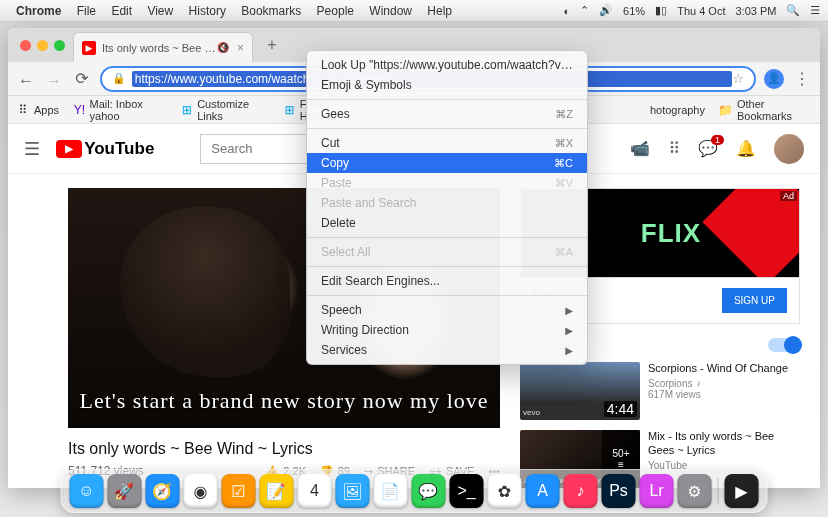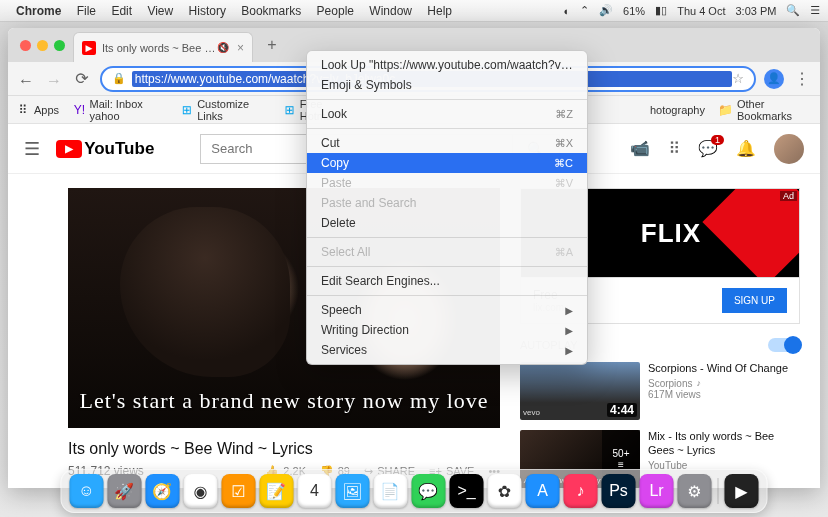--- a/index.html
+++ b/index.html
@@ -53,33 +53,33 @@
 }
 .player .hair { position:absolute; left:12%; top:8%; width:170px; height:170px; background:radial-gradient(circle at 50% 30%, #3a2a22 0%, #1a120e 70%); border-radius:50% 50% 40% 60%; }
 .player .caption { position:absolute; left:0; right:0; bottom:14px; text-align:center; color:#fff; font-family:"Brush Script MT","Lucida Handwriting",cursive; font-size:22px; letter-spacing:1px; text-shadow:0 1px 2px #000; }
 .title-row { margin-top:12px; font-size:16px; color:#111; }
 .stats-row { display:flex; align-items:center; margin-top:6px; font-size:12px; color:#666; }
 .stats-row .views { flex:1; }
 .stats-row .actions { display:flex; gap:14px; align-items:center; color:#888; }
 .stats-row .actions .act { display:flex; align-items:center; gap:4px; font-size:11px; }
 .side-col { width:280px; }
 .netflix-box { background:#000; height:90px; position:relative; border:1px solid #ddd; display:flex; align-items:center; justify-content:center; overflow:hidden; }
-.netflix-box .txt { color:#ffffff; font-weight:800; font-size:26px; letter-spacing:1px; margin-left:22px; }
+.netflix-box .txt { color:#86efac; font-weight:800; font-size:26px; letter-spacing:1px; margin-left:22px; }
 .netflix-box .arrow { position:absolute; right:-12px; top:-12px; width:90px; height:90px; background:#e50914; transform:rotate(45deg); }
 .netflix-box .ad { position:absolute; top:2px; right:2px; font-size:9px; background:rgba(0,0,0,.4); color:#fff; padding:0 3px; }
 .ad-panel { border:1px solid #e0e0e0; border-top:none; padding:10px 12px; display:flex; align-items:center; }
 .ad-panel .t1 { font-size:12px; color:#333; }
 .ad-panel .t2 { font-size:10px; color:#888; }
 .signup { margin-left:auto; background:#1a73e8; color:#fff; font-size:10px; font-weight:500; padding:7px 12px; border:none; }
 .autoplay-row { display:flex; align-items:center; margin-top:14px; font-size:11px; color:#666; }
 .autoplay-row .tg { margin-left:auto; width:32px; height:14px; background:#bbdcff; border-radius:7px; position:relative; }
 .autoplay-row .tg::after { content:""; position:absolute; right:-2px; top:-2px; width:18px; height:18px; background:#1a73e8; border-radius:50%; }
 .rec { display:flex; gap:8px; margin-top:10px; }
 .rec .thumb { width:120px; height:58px; background:#333; position:relative; color:#fff; display:flex; align-items:center; justify-content:center; font-size:10px; border-radius:2px; }
-.rec .thumb .dur { position:absolute; right:3px; bottom:3px; background:rgba(0,0,0,.8); font-size:12px; padding:0 3px; border-radius:2px;font-weight:bold; }
+.rec .thumb .dur { position:absolute; right:3px; bottom:3px; background:rgba(0,0,0,.8); font-size:14px; padding:0 3px; border-radius:2px; }
 .rec .thumb.sky { background:linear-gradient(180deg,#6a8db5 0%,#2e2e2e 70%); }
 .rec .thumb.mix { background:linear-gradient(135deg,#3a2a22 0%,#0a0705 80%); }
 .rec .thumb.mix .overlay { position:absolute; right:0; top:0; bottom:0; width:38px; background:rgba(0,0,0,.65); display:flex; flex-direction:column; align-items:center; justify-content:center; font-size:10px; }
 .rec .meta { flex:1; font-size:11px; }
 .rec .meta .t { color:#111; line-height:1.25; }
 .rec .meta .c { color:#888; font-size:10px; margin-top:2px; display:flex; align-items:center; gap:4px; }
 .rec .meta .c .music { font-size:9px; }
 .rec .meta .v { color:#888; font-size:10px; }
 .context-menu { position:absolute; left:306px; top:50px; width:282px; background:rgba(248,248,248,.97); border:1px solid rgba(0,0,0,.18); border-radius:6px; box-shadow:0 10px 30px rgba(0,0,0,.25); font-size:12px; color:#333; padding:4px 0; z-index:100; }
 .context-menu .mi { display:flex; align-items:center; padding:3px 14px; height:20px; }
@@ -288,21 +288,21 @@
 
 <div class="context-menu">
   <div class="mi">
       <span style="overflow:hidden;white-space:nowrap;text-overflow:ellipsis;">Look Up "https://www.youtube.com/waatch?v=Iy_bJelwa0c"</span>
     </div>
   <div class="mi">
       <span>Emoji &amp; Symbols</span>
     </div>
   <div class="sep"></div>
   <div class="mi">
-      <span>Look</span>
+      <span>Gees</span>
       <span class="shortcut">⌘Z</span>
     </div>
   <div class="sep"></div>
   <div class="mi">
       <span>Cut</span>
       <span class="shortcut">⌘X</span>
     </div>
   <div class="mi sel">
       <span>Copy</span>
       <span class="shortcut">⌘C</span>

